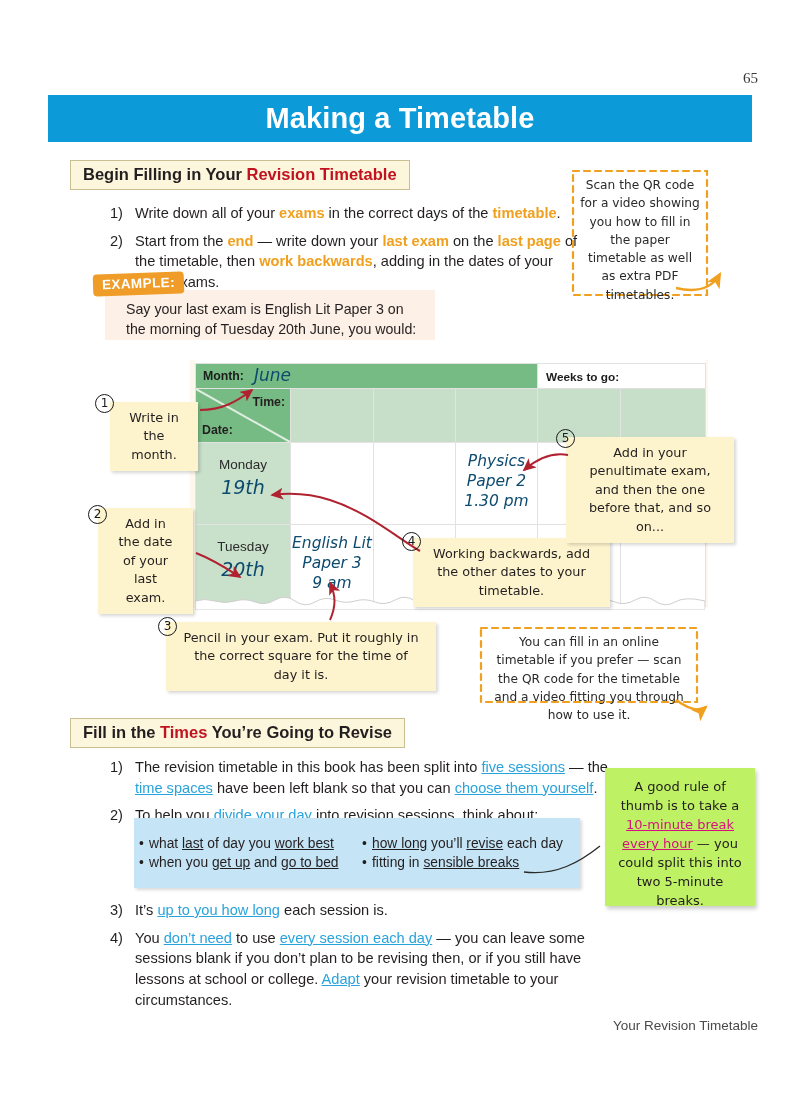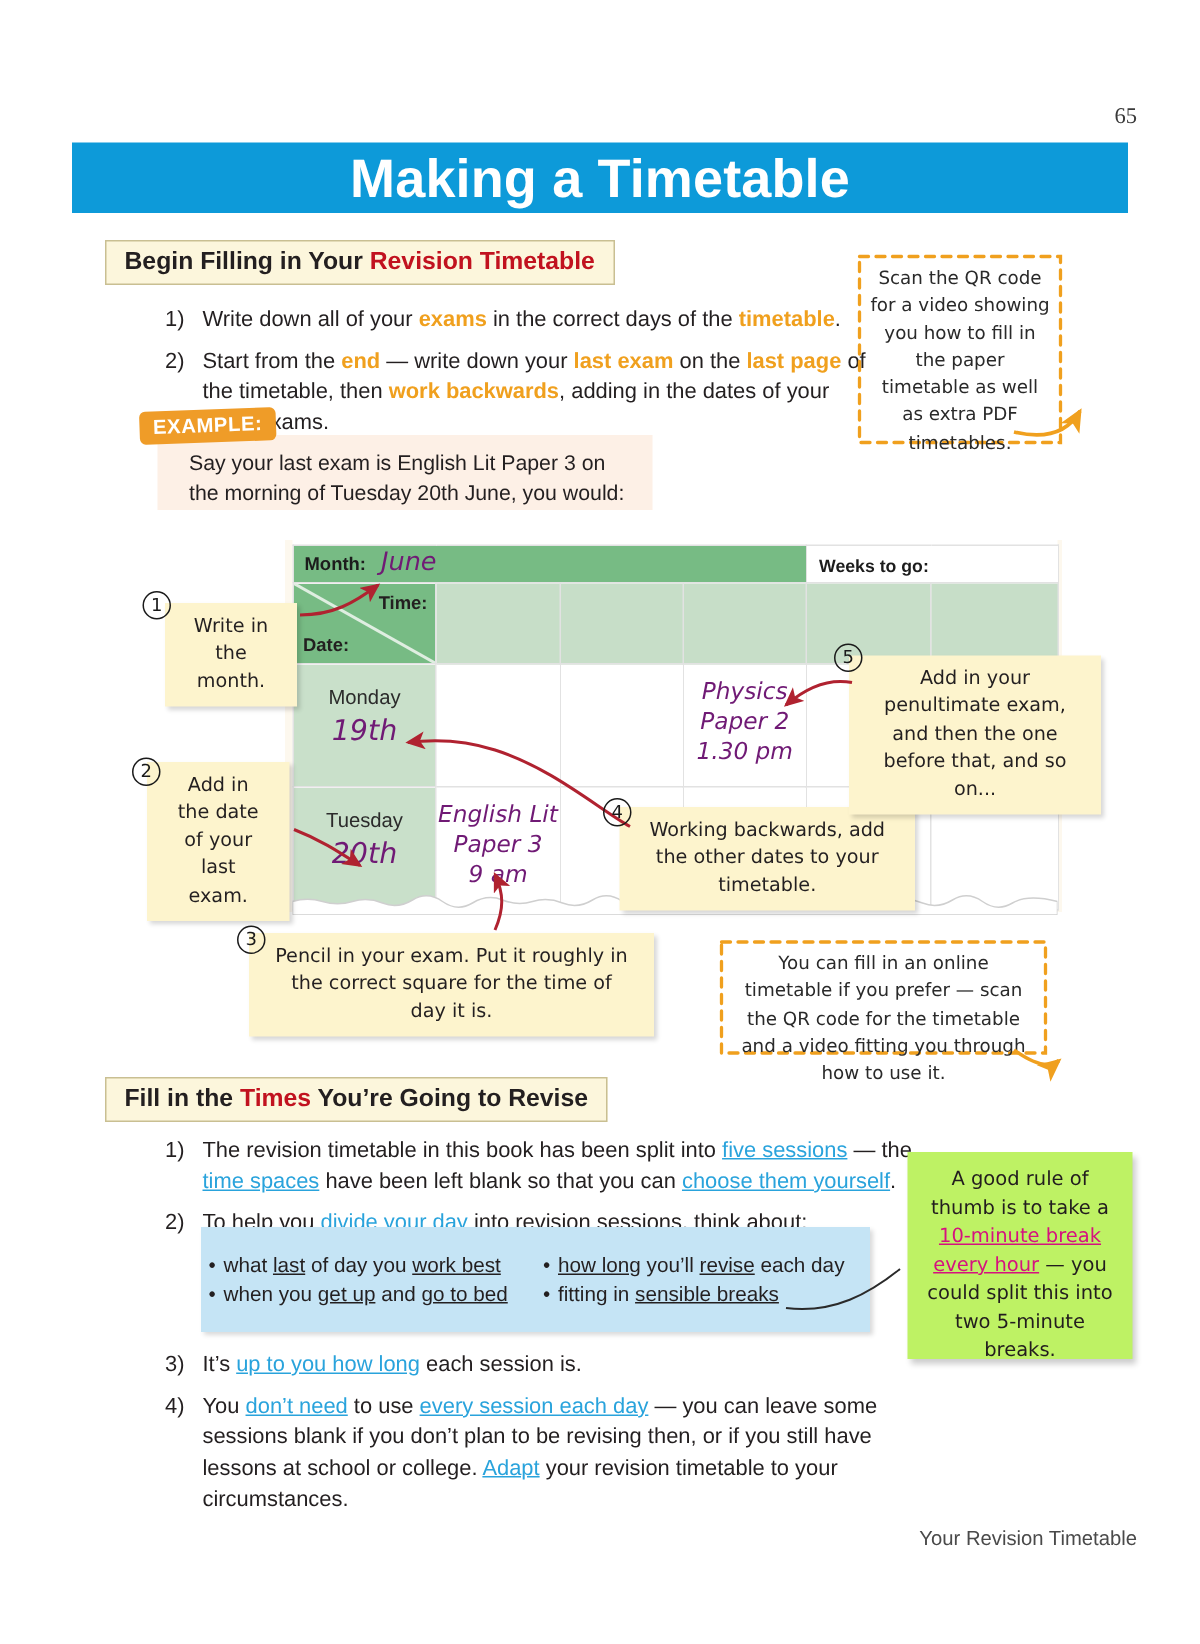--- a/index.html
+++ b/index.html
@@ -21,21 +21,21 @@
     font-size:15px; color:#3a3a3a;
   }
 
   
   .title-bar {
     position:absolute; left:48px; top:95px; width:704px; height:47px;
     background:#0d9ad9;
     display:flex; align-items:center; justify-content:center;
   }
   .title-bar .t {
-    color:#ffffff; font-size:36px; font-weight:bold;
+    color:#ffffff; font-size:29px; font-weight:bold;
     letter-spacing:.1px;
     font-family:"Liberation Sans", sans-serif;
   }
 
   
   .sec-head {
     position:absolute;
     background:#fcf6dc;
     border:1px solid #c9bf92;
     padding:4px 12px 5px 12px;
@@ -106,21 +106,21 @@
 
   .cell-month {
     height:25px; position:relative;
   }
   .cell-month .lbl {
     position:absolute; left:7px; top:5px;
     font-size:12.3px; font-weight:bold; color:#1c1c1c;
   }
   .hand-red {
     font-family:"DejaVu Sans", sans-serif;
-    color:#701a75; font-style:italic;
+    color:#0c4a6e; font-style:italic;
   }
   .cell-month .val {
     position:absolute; left:58px; top:1px;
     font-size:17px;
   }
   .cell-weeks { height:25px; position:relative; background:#fff; }
   .cell-weeks .lbl {
     position:absolute; left:8px; top:6px;
     font-size:11.8px; font-weight:bold; color:#1c1c1c;
   }

